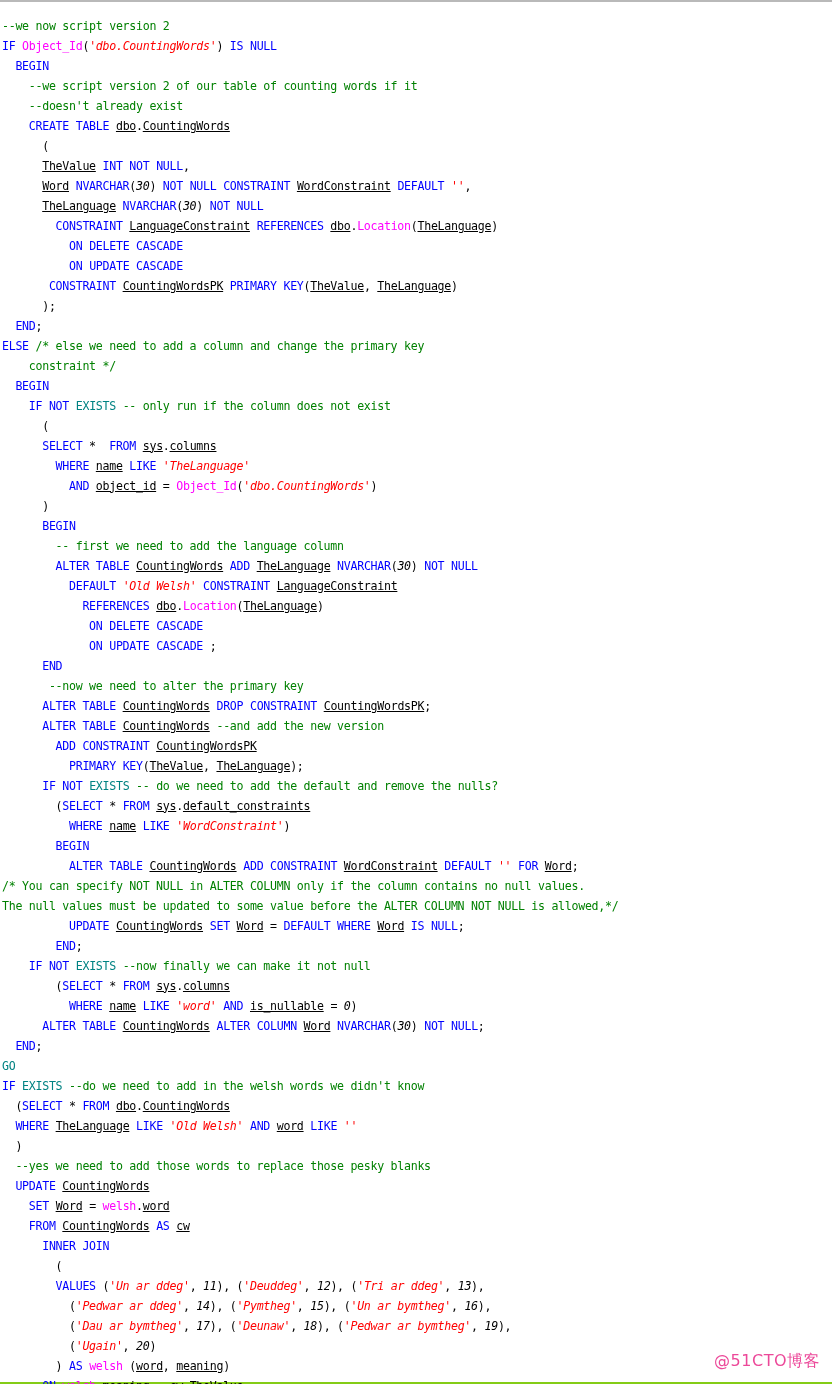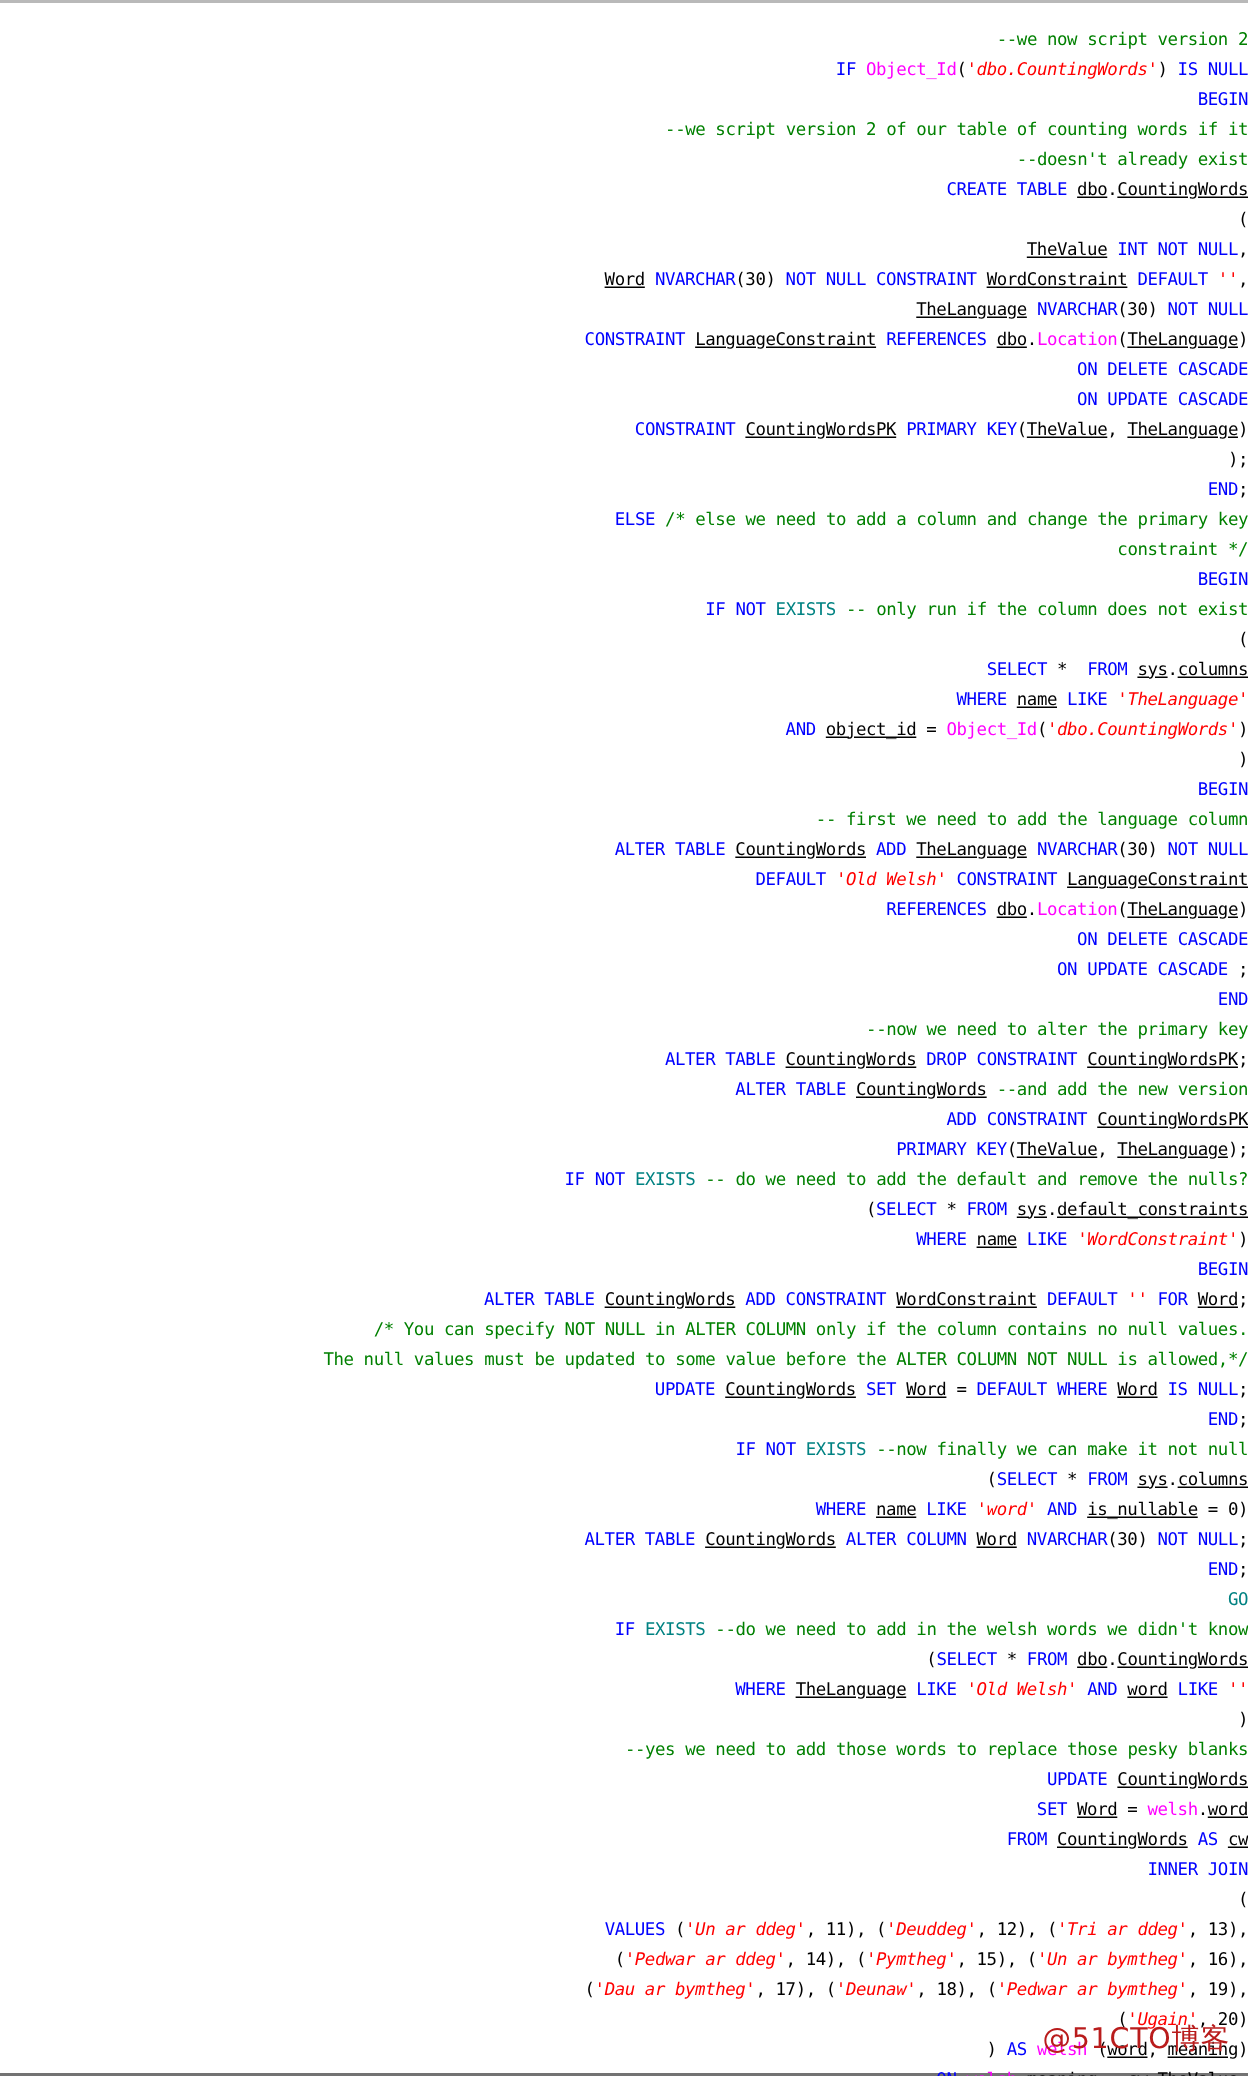--- a/index.html
+++ b/index.html
@@ -13,23 +13,22 @@
     height: 1384px;
     overflow: hidden;
     font-family: "DejaVu Sans Mono", "Liberation Mono", monospace;
   }
   #code-frame {
     position: relative;
     width: 832px;
     height: 1384px;
     box-sizing: border-box;
     border-top: 2px solid #b9b9b9;
-    border-bottom: 2px solid #737373;
+    border-bottom: 2px solid #84cc16;
     background: #ffffff;
-    text-align: right;
   }
   #code-listing {
     position: absolute;
     top: 0;
     left: 0;
     width: 832px;
     padding-top: 2px;
     font-family: "DejaVu Sans Mono", "Liberation Mono", monospace;
     font-size: 11.6px;
     line-height: 20px;
@@ -41,30 +40,30 @@
     height: 20px;
     white-space: pre;
     padding-left: 2px;
   }
   
   .kw   { color: #0000ff; }   
   .kw2  { color: #008282; }   
   .fn   { color: #ff00ff; }   
   .str  { color: #ff0000; font-style: italic; }   
   .cmt  { color: #008000; }   
-  .num  { color: #000000; }   
+  .num  { color: #000000; font-style: italic; }   
   .pln  { color: #000000; text-decoration: underline; }   
 
   #watermark {
     position: absolute;
     right: 12px;
     bottom: 10px;
     font-family: "DejaVu Sans", "Liberation Sans", sans-serif;
-    font-size: 19px;
-    color: #b91c1c;
+    font-size: 16px;
+    color: #ec4899;
     letter-spacing: 0.5px;
     user-select: none;
   }
 </style>
 </head>
 <body>
 
 <div id="code-frame">
   <pre id="code-listing"><div class="ln"><span class="cmt">--we now script version 2</span></div><div class="ln"><span class="kw">IF</span> <span class="fn">Object_Id</span>(<span class="str">'dbo.CountingWords'</span>) <span class="kw">IS</span> <span class="kw">NULL</span></div><div class="ln">  <span class="kw">BEGIN</span></div><div class="ln">    <span class="cmt">--we script version 2 of our table of counting words if it</span></div><div class="ln">    <span class="cmt">--doesn't already exist</span></div><div class="ln">    <span class="kw">CREATE</span> <span class="kw">TABLE</span> <span class="pln">dbo</span>.<span class="pln">CountingWords</span></div><div class="ln">      (</div><div class="ln">      <span class="pln">TheValue</span> <span class="kw">INT</span> <span class="kw">NOT</span> <span class="kw">NULL</span>,</div><div class="ln">      <span class="pln">Word</span> <span class="kw">NVARCHAR</span>(<span class="num">30</span>) <span class="kw">NOT</span> <span class="kw">NULL</span> <span class="kw">CONSTRAINT</span> <span class="pln">WordConstraint</span> <span class="kw">DEFAULT</span> <span class="str">''</span>,</div><div class="ln">      <span class="pln">TheLanguage</span> <span class="kw">NVARCHAR</span>(<span class="num">30</span>) <span class="kw">NOT</span> <span class="kw">NULL</span></div><div class="ln">        <span class="kw">CONSTRAINT</span> <span class="pln">LanguageConstraint</span> <span class="kw">REFERENCES</span> <span class="pln">dbo</span>.<span class="fn">Location</span>(<span class="pln">TheLanguage</span>)</div><div class="ln">          <span class="kw">ON</span> <span class="kw">DELETE</span> <span class="kw">CASCADE</span></div><div class="ln">          <span class="kw">ON</span> <span class="kw">UPDATE</span> <span class="kw">CASCADE</span></div><div class="ln">       <span class="kw">CONSTRAINT</span> <span class="pln">CountingWordsPK</span> <span class="kw">PRIMARY</span> <span class="kw">KEY</span>(<span class="pln">TheValue</span>, <span class="pln">TheLanguage</span>)</div><div class="ln">      );</div><div class="ln">  <span class="kw">END</span>;</div><div class="ln"><span class="kw">ELSE</span> <span class="cmt">/* else we need to add a column and change the primary key</span></div><div class="ln"><span class="cmt">    constraint */</span></div><div class="ln">  <span class="kw">BEGIN</span></div><div class="ln">    <span class="kw">IF</span> <span class="kw">NOT</span> <span class="kw2">EXISTS</span> <span class="cmt">-- only run if the column does not exist</span></div><div class="ln">      (</div><div class="ln">      <span class="kw">SELECT</span> *  <span class="kw">FROM</span> <span class="pln">sys</span>.<span class="pln">columns</span></div><div class="ln">        <span class="kw">WHERE</span> <span class="pln">name</span> <span class="kw">LIKE</span> <span class="str">'TheLanguage'</span></div><div class="ln">          <span class="kw">AND</span> <span class="pln">object_id</span> = <span class="fn">Object_Id</span>(<span class="str">'dbo.CountingWords'</span>)</div><div class="ln">      )</div><div class="ln">      <span class="kw">BEGIN</span></div><div class="ln">        <span class="cmt">-- first we need to add the language column</span></div><div class="ln">        <span class="kw">ALTER</span> <span class="kw">TABLE</span> <span class="pln">CountingWords</span> <span class="kw">ADD</span> <span class="pln">TheLanguage</span> <span class="kw">NVARCHAR</span>(<span class="num">30</span>) <span class="kw">NOT</span> <span class="kw">NULL</span></div><div class="ln">          <span class="kw">DEFAULT</span> <span class="str">'Old Welsh'</span> <span class="kw">CONSTRAINT</span> <span class="pln">LanguageConstraint</span></div><div class="ln">            <span class="kw">REFERENCES</span> <span class="pln">dbo</span>.<span class="fn">Location</span>(<span class="pln">TheLanguage</span>)</div><div class="ln">             <span class="kw">ON</span> <span class="kw">DELETE</span> <span class="kw">CASCADE</span></div><div class="ln">             <span class="kw">ON</span> <span class="kw">UPDATE</span> <span class="kw">CASCADE</span> ;</div><div class="ln">      <span class="kw">END</span></div><div class="ln">       <span class="cmt">--now we need to alter the primary key</span></div><div class="ln">      <span class="kw">ALTER</span> <span class="kw">TABLE</span> <span class="pln">CountingWords</span> <span class="kw">DROP</span> <span class="kw">CONSTRAINT</span> <span class="pln">CountingWordsPK</span>;</div><div class="ln">      <span class="kw">ALTER</span> <span class="kw">TABLE</span> <span class="pln">CountingWords</span> <span class="cmt">--and add the new version</span></div><div class="ln">        <span class="kw">ADD</span> <span class="kw">CONSTRAINT</span> <span class="pln">CountingWordsPK</span></div><div class="ln">          <span class="kw">PRIMARY</span> <span class="kw">KEY</span>(<span class="pln">TheValue</span>, <span class="pln">TheLanguage</span>);</div><div class="ln">      <span class="kw">IF</span> <span class="kw">NOT</span> <span class="kw2">EXISTS</span> <span class="cmt">-- do we need to add the default and remove the nulls?</span></div><div class="ln">        (<span class="kw">SELECT</span> * <span class="kw">FROM</span> <span class="pln">sys</span>.<span class="pln">default_constraints</span></div><div class="ln">          <span class="kw">WHERE</span> <span class="pln">name</span> <span class="kw">LIKE</span> <span class="str">'WordConstraint'</span>)</div><div class="ln">        <span class="kw">BEGIN</span></div><div class="ln">          <span class="kw">ALTER</span> <span class="kw">TABLE</span> <span class="pln">CountingWords</span> <span class="kw">ADD</span> <span class="kw">CONSTRAINT</span> <span class="pln">WordConstraint</span> <span class="kw">DEFAULT</span> <span class="str">''</span> <span class="kw">FOR</span> <span class="pln">Word</span>;</div><div class="ln"><span class="cmt">/* You can specify NOT NULL in ALTER COLUMN only if the column contains no null values.</span></div><div class="ln"><span class="cmt">The null values must be updated to some value before the ALTER COLUMN NOT NULL is allowed,*/</span></div><div class="ln">          <span class="kw">UPDATE</span> <span class="pln">CountingWords</span> <span class="kw">SET</span> <span class="pln">Word</span> = <span class="kw">DEFAULT</span> <span class="kw">WHERE</span> <span class="pln">Word</span> <span class="kw">IS</span> <span class="kw">NULL</span>;</div><div class="ln">        <span class="kw">END</span>;</div><div class="ln">    <span class="kw">IF</span> <span class="kw">NOT</span> <span class="kw2">EXISTS</span> <span class="cmt">--now finally we can make it not null</span></div><div class="ln">        (<span class="kw">SELECT</span> * <span class="kw">FROM</span> <span class="pln">sys</span>.<span class="pln">columns</span></div><div class="ln">          <span class="kw">WHERE</span> <span class="pln">name</span> <span class="kw">LIKE</span> <span class="str">'word'</span> <span class="kw">AND</span> <span class="pln">is_nullable</span> = <span class="num">0</span>)</div><div class="ln">      <span class="kw">ALTER</span> <span class="kw">TABLE</span> <span class="pln">CountingWords</span> <span class="kw">ALTER</span> <span class="kw">COLUMN</span> <span class="pln">Word</span> <span class="kw">NVARCHAR</span>(<span class="num">30</span>) <span class="kw">NOT</span> <span class="kw">NULL</span>;</div><div class="ln">  <span class="kw">END</span>;</div><div class="ln"><span class="kw2">GO</span></div><div class="ln"><span class="kw">IF</span> <span class="kw2">EXISTS</span> <span class="cmt">--do we need to add in the welsh words we didn't know</span></div><div class="ln">  (<span class="kw">SELECT</span> * <span class="kw">FROM</span> <span class="pln">dbo</span>.<span class="pln">CountingWords</span></div><div class="ln">  <span class="kw">WHERE</span> <span class="pln">TheLanguage</span> <span class="kw">LIKE</span> <span class="str">'Old Welsh'</span> <span class="kw">AND</span> <span class="pln">word</span> <span class="kw">LIKE</span> <span class="str">''</span></div><div class="ln">  )</div><div class="ln">  <span class="cmt">--yes we need to add those words to replace those pesky blanks</span></div><div class="ln">  <span class="kw">UPDATE</span> <span class="pln">CountingWords</span></div><div class="ln">    <span class="kw">SET</span> <span class="pln">Word</span> = <span class="fn">welsh</span>.<span class="pln">word</span></div><div class="ln">    <span class="kw">FROM</span> <span class="pln">CountingWords</span> <span class="kw">AS</span> <span class="pln">cw</span></div><div class="ln">      <span class="kw">INNER</span> <span class="kw">JOIN</span></div><div class="ln">        (</div><div class="ln">        <span class="kw">VALUES</span> (<span class="str">'Un ar ddeg'</span>, <span class="num">11</span>), (<span class="str">'Deuddeg'</span>, <span class="num">12</span>), (<span class="str">'Tri ar ddeg'</span>, <span class="num">13</span>),</div><div class="ln">          (<span class="str">'Pedwar ar ddeg'</span>, <span class="num">14</span>), (<span class="str">'Pymtheg'</span>, <span class="num">15</span>), (<span class="str">'Un ar bymtheg'</span>, <span class="num">16</span>),</div><div class="ln">          (<span class="str">'Dau ar bymtheg'</span>, <span class="num">17</span>), (<span class="str">'Deunaw'</span>, <span class="num">18</span>), (<span class="str">'Pedwar ar bymtheg'</span>, <span class="num">19</span>),</div><div class="ln">          (<span class="str">'Ugain'</span>, <span class="num">20</span>)</div><div class="ln">        ) <span class="kw">AS</span> <span class="fn">welsh</span> (<span class="pln">word</span>, <span class="pln">meaning</span>)</div><div class="ln">      <span class="kw">ON</span> <span class="fn">welsh</span>.<span class="pln">meaning</span> = <span class="pln">cw</span>.<span class="pln">TheValue</span>;</div></pre>
   <div id="watermark">@51CTO博客</div>

